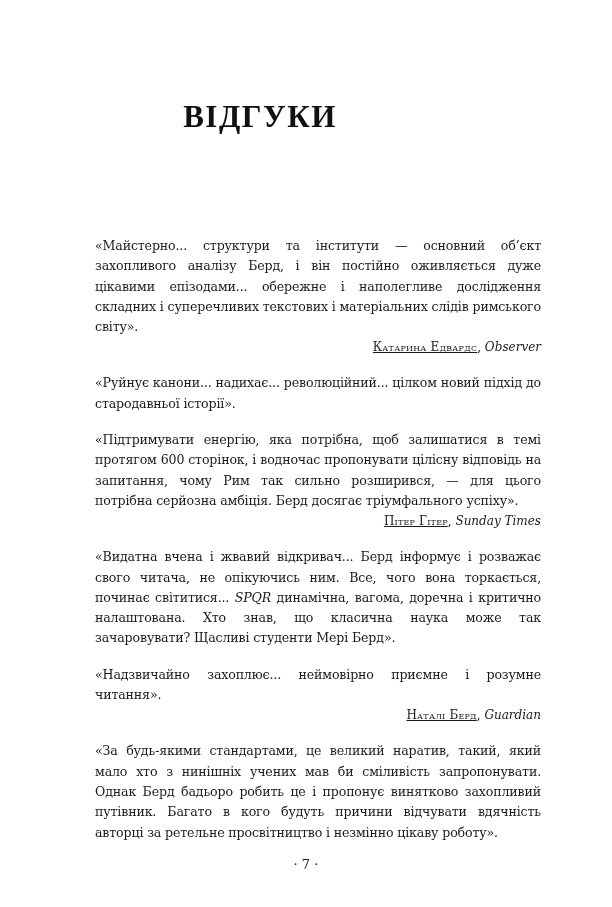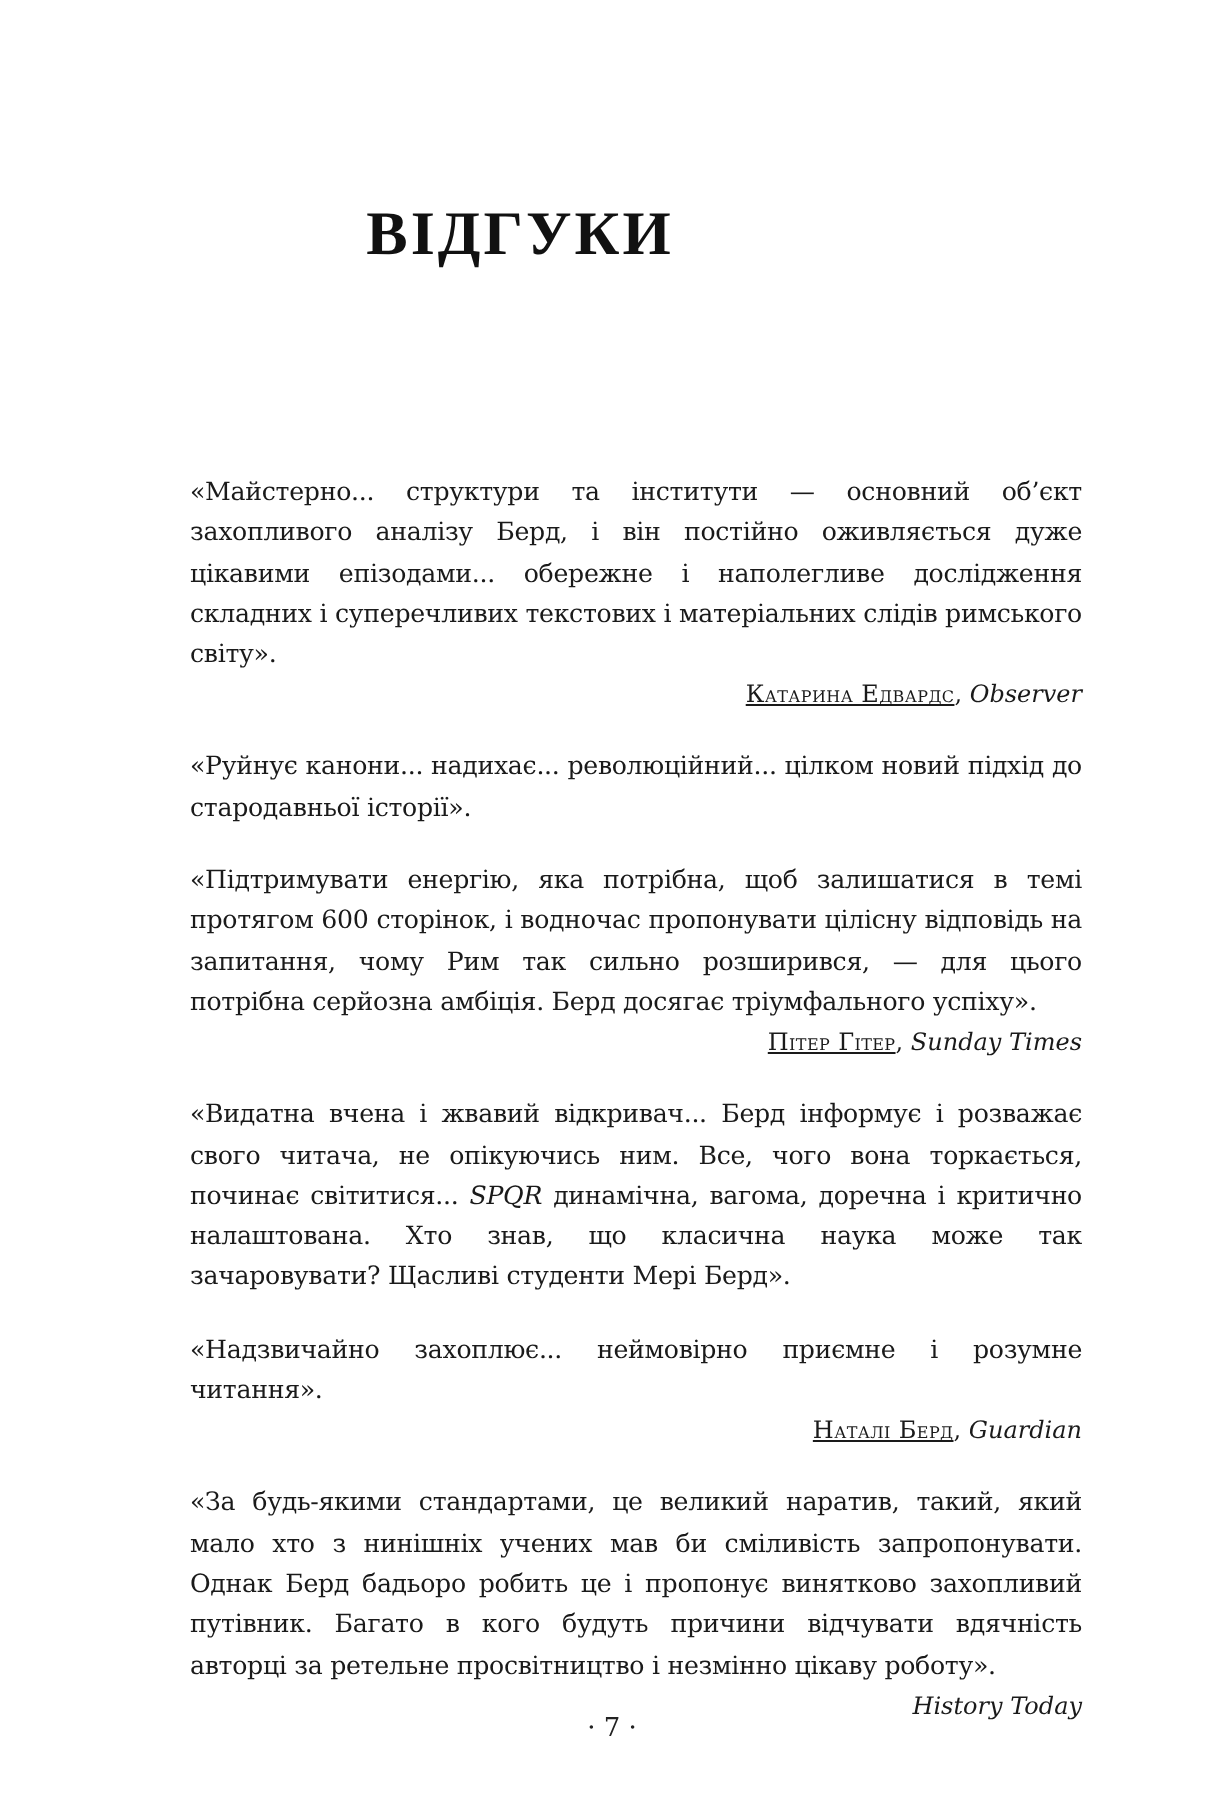--- a/index.html
+++ b/index.html
@@ -95,18 +95,17 @@
     <p class="quote"><span>«Видатна вчена і жвавий відкривач... Берд інформує і розважає свого читача, не опікуючись ним. Все, чого вона торкається, починає світитися... </span><i>SPQR</i><span> динамічна, вагома, доречна і критично налаштована. Хто знав, що класична наука може так зачаровувати? Щасливі студенти Мері Берд».</span></p>
   </div>
 
   <div class="review">
     <p class="quote"><span>«Надзвичайно захоплює... неймовірно приємне і розумне читання».</span></p>
     <p class="attribution"><span class="author">Наталі Берд</span><span>, </span><span class="source">Guardian</span></p>
   </div>
 
   <div class="review">
     <p class="quote"><span>«За будь-якими стандартами, це великий наратив, такий, який мало хто з нинішніх учених мав би сміливість запропонувати. Однак Берд бадьоро робить це і пропонує винятково захопливий путівник. Багато в кого будуть причини відчувати вдячність авторці за ретельне просвітництво і незмінно цікаву роботу».</span></p>
-    <p class="attribution"><span class="source">History Today</span></p>
   </div>
 
 </div>
 
 <div class="page-number">· 7 ·</div>
 
 </body></html>

